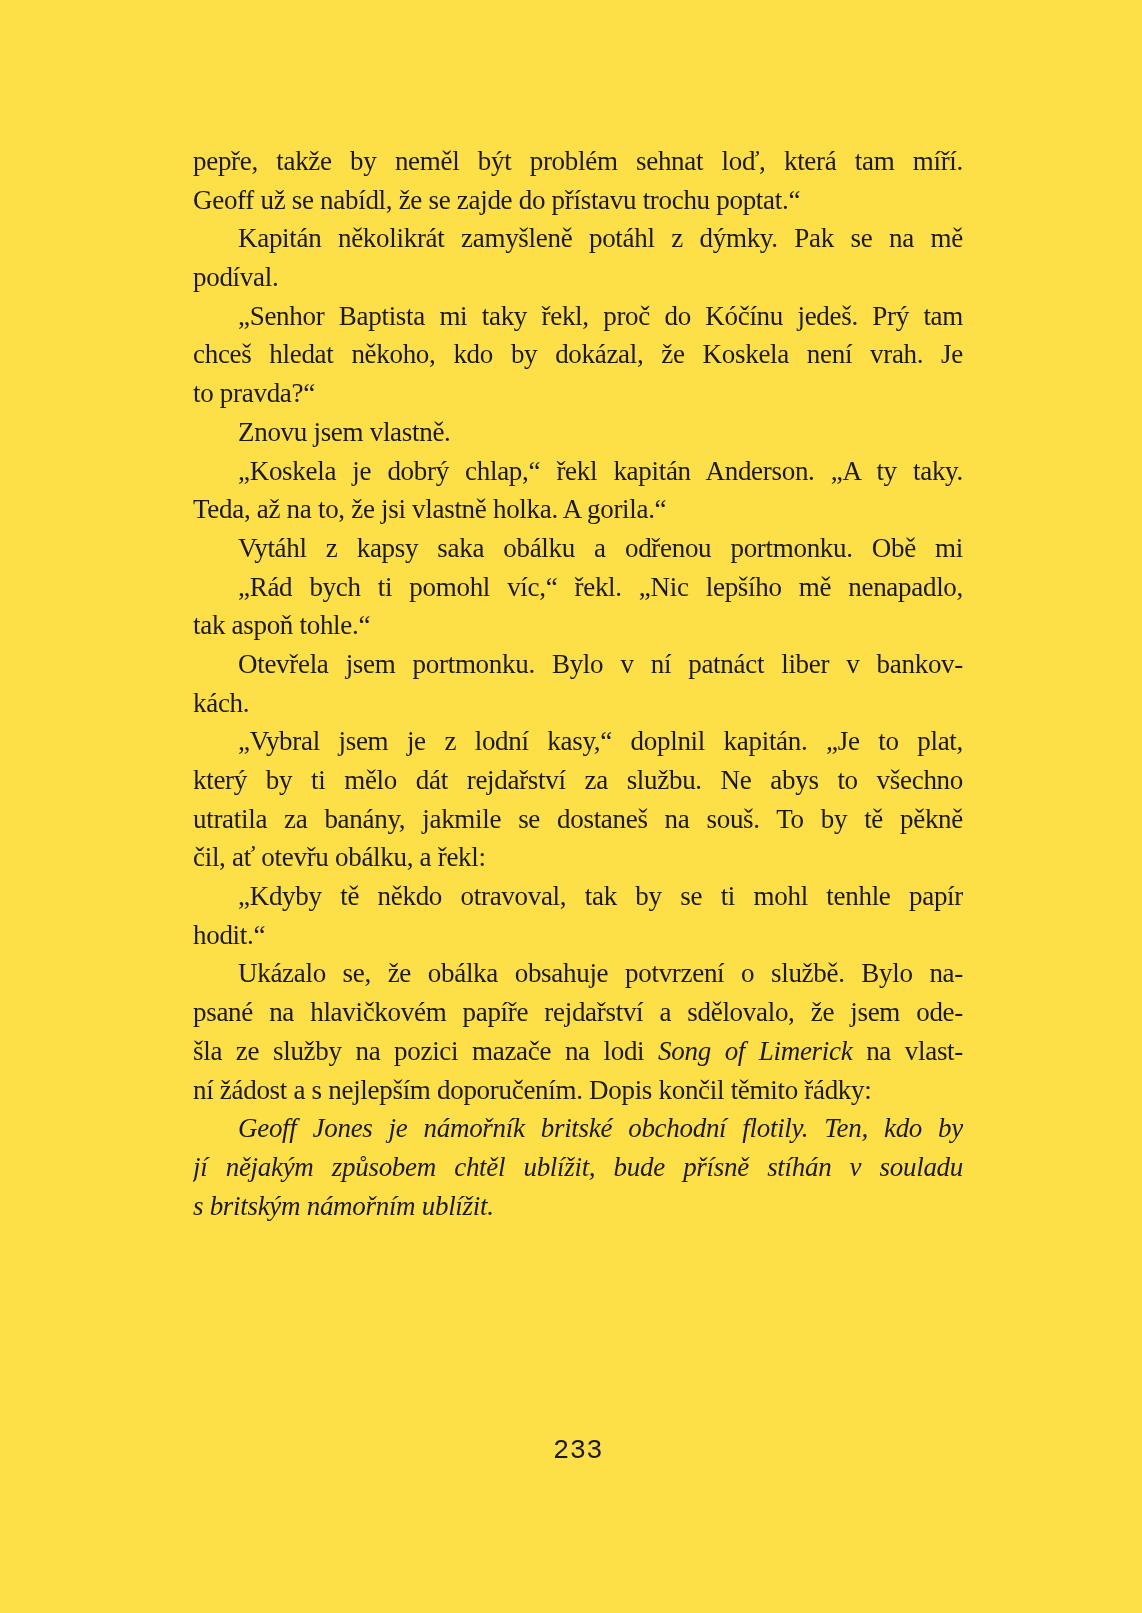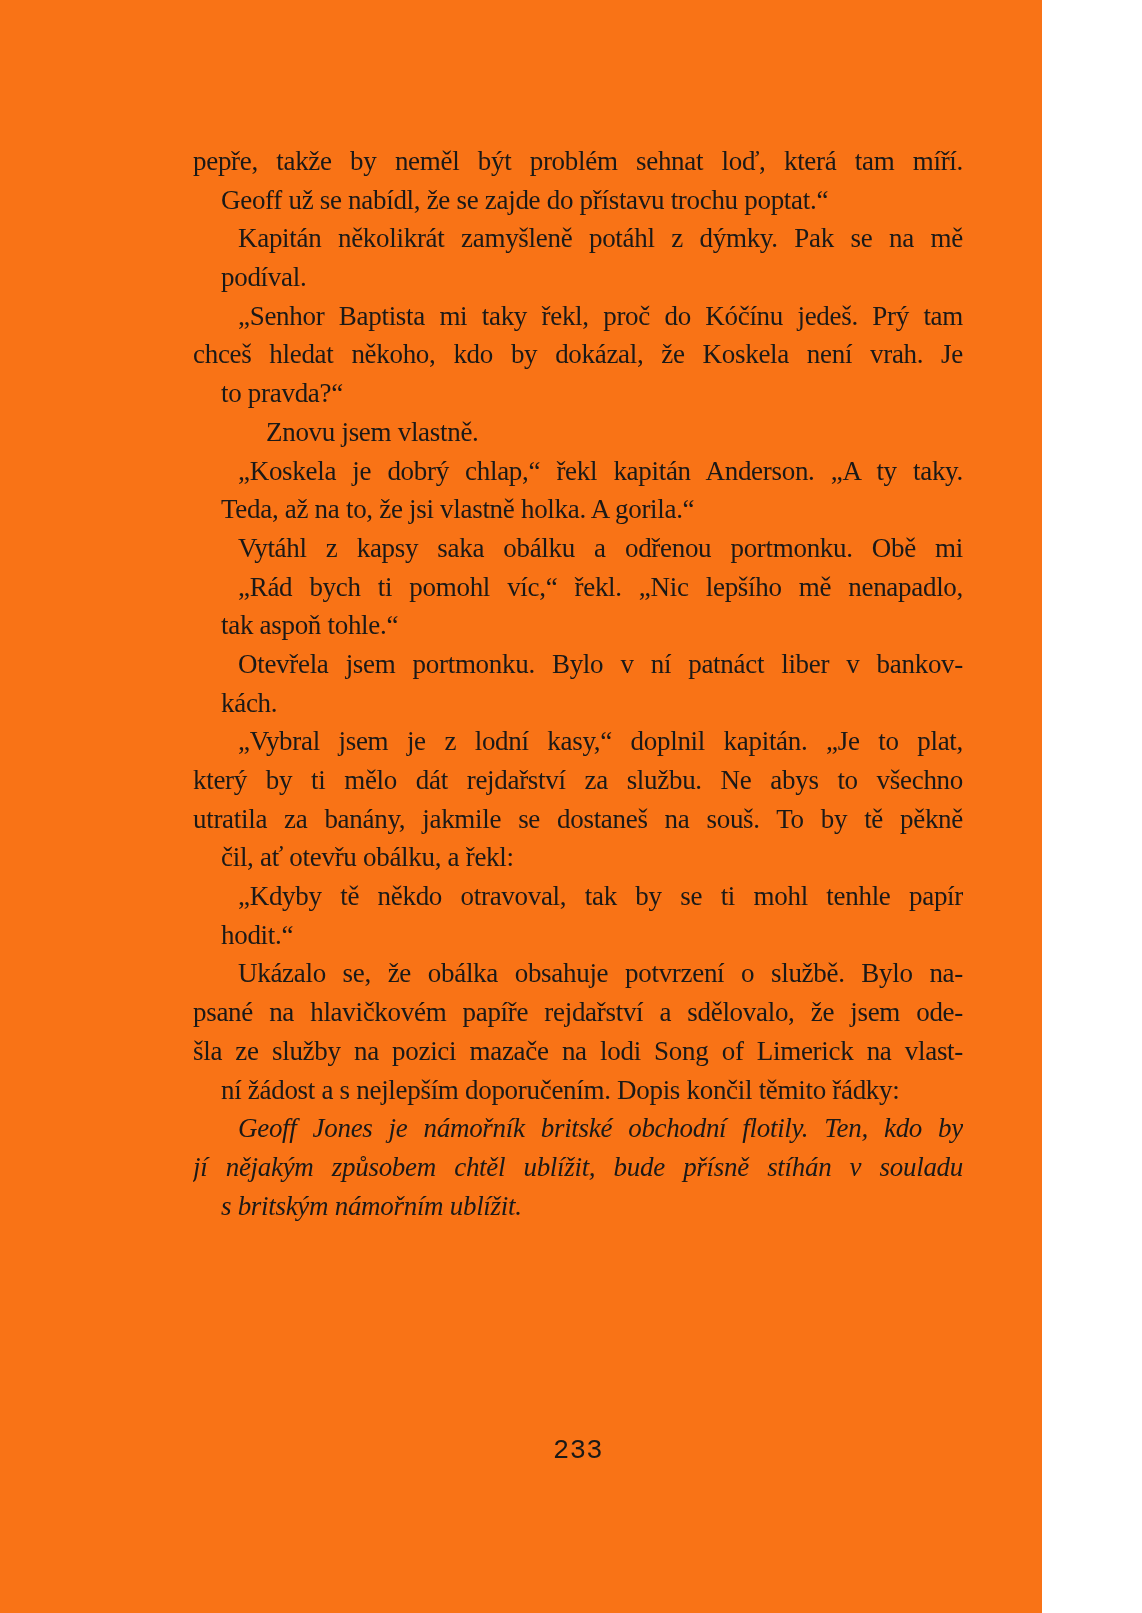--- a/index.html
+++ b/index.html
@@ -2,23 +2,23 @@
 <html lang="cs"><head>
 <meta charset="utf-8">
 <style>
   html, body {
     margin: 0;
     padding: 0;
     background: #ffffff;
   }
   .page {
     position: relative;
-    width: 1042px;
+    width: 1142px;
     height: 1613px;
-    background: #f97316;
+    background: #fde047;
     overflow: hidden;
     font-family: "Liberation Serif", "DejaVu Serif", serif;
     color: #1b1917;
   }
   .text-block {
     position: absolute;
     left: 193px;
     top: 142px;
     width: 770px;
     font-size: 27px;
@@ -31,24 +31,23 @@
     line-height: 38.7px;
     overflow: hidden;
     text-align: justify;
     text-align-last: justify;
     text-justify: inter-word;
     white-space: nowrap;
   }
   .line.last {
     text-align: left;
     text-align-last: left;
-    margin-left: 28px;
   }
   .line.indent { padding-left: 45px; }
-  .em { }
+  .em { font-style: italic; }
   .page-number {
     position: absolute;
     left: 193px;
     top: 1436px;
     width: 770px;
     text-align: center;
     font-size: 27px;
     letter-spacing: 0.5px;
     font-family: Liberation Mono, monospace;
   }

